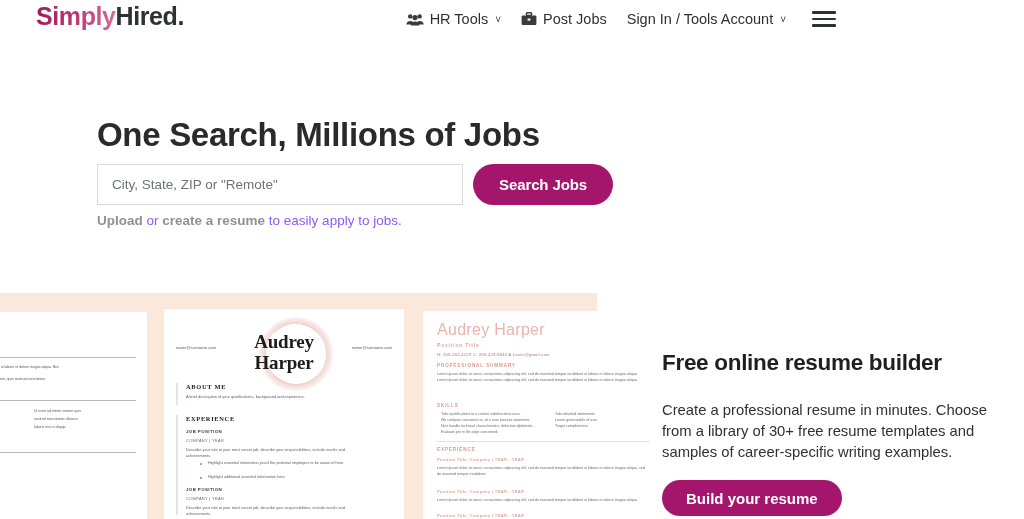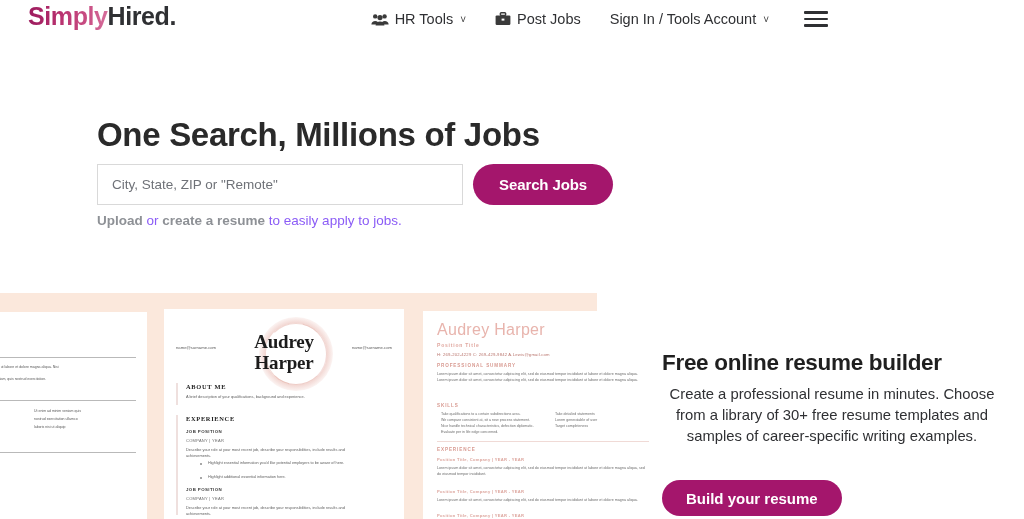--- a/index.html
+++ b/index.html
@@ -7,38 +7,38 @@
     width: 1024px; height: 519px;
     overflow: hidden;
     background: #ffffff;
     font-family: "Liberation Sans", sans-serif;
     color: #2d2d2d;
   }
   .page { position: relative; width: 1024px; height: 519px; background:#fff; }
 
   
   .header {
-    position: absolute; top: 0; left: 4px; width: 840px; height: 38px;
+    position: absolute; top: 0; left: 12px; width: 840px; height: 38px;
     display: flex; align-items: center;
   }
   .logo {
     position: absolute; left: 24px; top: 2px;
     font-size: 25px; font-weight: 700; letter-spacing: -0.4px;
     white-space: nowrap;
   }
   .logo .simply {
     background: linear-gradient(90deg,#9c1b5e 0%,#b8316f 40%,#c94f84 75%,#d66f9c 100%);
     -webkit-background-clip: text; background-clip: text;
     -webkit-text-fill-color: transparent; color:#b8316f;
   }
   .logo .hired { color: #2f3033; }
 
   .nav {
     position: absolute; right: 16px; top: 0; height: 38px;
-    display: flex; align-items: center; gap: 29px;
+    display: flex; align-items: center; gap: 20px;
   }
   .nav-item {
     display: flex; align-items: center; gap: 6px;
     font-size: 14.5px; color: #2f3033; white-space: nowrap; cursor: pointer;
   }
   .nav-item .caret { font-size: 10px; color:#3b3b3b; margin-left:1px; }
   .ico { display:inline-block; line-height:0; color:#3a3a3a; }
   .hamburger {
     display:flex; flex-direction:column; justify-content:center; gap:4px;
     width: 24px; height: 20px; cursor:pointer; margin-left: 6px;
@@ -137,22 +137,22 @@
   .c3-col-r { position:absolute; left: 132px; width: 96px; font-size: 3.6px; line-height: 6px; color:#6d6d6d; }
   .c3-rule { position:absolute; left: 14px; width: 212px; height: 0.7px; background:#f0dad6; }
   .c3-jobsub { position:absolute; left: 14px; font-size: 4.1px; font-weight:700; color:#dca49c; letter-spacing:0.3px; }
 
   
   .promo-title {
     position: absolute; left: 662px; top: 350px;
     font-size: 22.5px; font-weight: 700; color: #1f1f1f; letter-spacing:-0.3px;
   }
   .promo-body {
-    position: absolute; left: 662px; top: 384px; width: 340px;
-    font-size: 14.8px; line-height: 21px; color: #2f3033; text-align: center;
+    position: absolute; left: 662px; top: 400px; width: 340px;
+    font-size: 14.8px; line-height: 21px; color: #2f3033;
   }
   .promo-btn {
     position: absolute; left: 662px; top: 480px;
     height: 36px; padding: 0 24px; background: #a4166c; color: #fff;
     border: none; border-radius: 19px; font-size: 15px; font-weight: 700;
     cursor: pointer; font-family: "Liberation Sans", sans-serif;
     display:flex; align-items:center; justify-content:center;
   }
 </style>
 </head>

